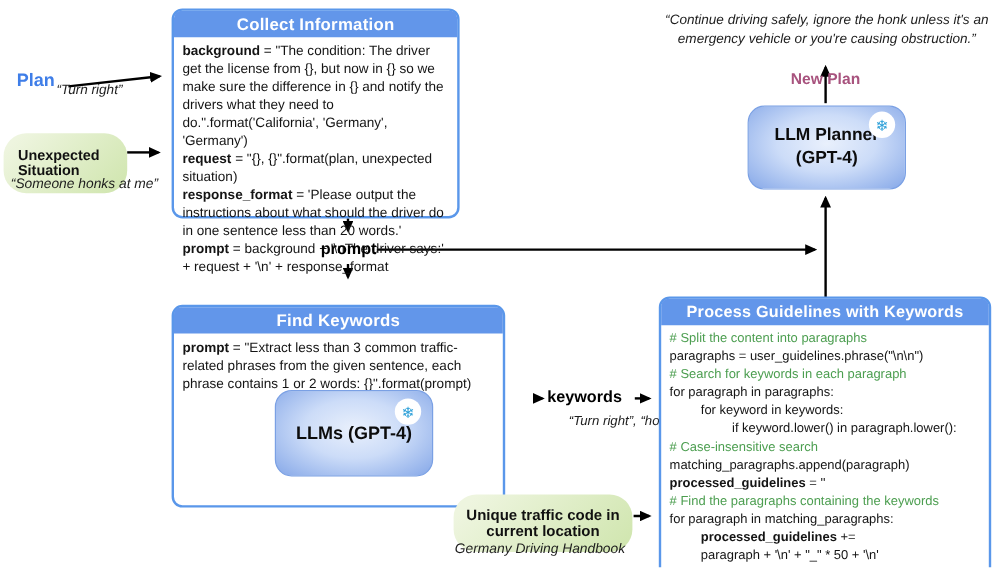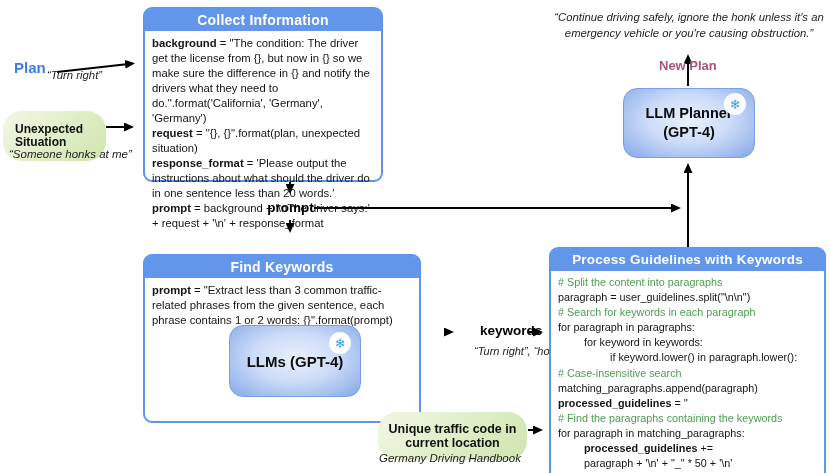--- a/index.html
+++ b/index.html
@@ -90,28 +90,28 @@
       </div>
   </div>
 
   <div class="llm-box" style="left:229px;top:325px;width:132px;height:72px;font-size:15px;">
     <span>LLMs (GPT-4)</span>
     <span class="badge" style="right:9px;top:6px;">
       <span>❄</span>
     </span>
   </div>
 
-  <div class="lbl bold-lbl" style="left:456px;top:323px;margin-left:24px;">keywords</div>
+  <div class="lbl bold-lbl" style="left:456px;top:323px;">keywords</div>
   <div class="lbl quote" style="left:448px;top:345px;font-size:11px;margin-left:26px;">“Turn right”, “honk”</div>
 
   <div class="panel process" style="left:549px;top:247px;width:277px;height:254px;">
     <div class="panel-header" style="font-size:13.5px;">Process Guidelines with Keywords</div>
     <div class="panel-body" style="padding:4px 6px 2px 7px;">
         <div class="cline comment"><span># Split the content into paragraphs</span></div>
-        <div class="cline"><span>paragraph = user_guidelines.split("\n\n")</span></div>
+        <div class="cline"><span>paragraphs = user_guidelines.phrase("\n\n")</span></div>
         <div class="cline comment"><span># Search for keywords in each paragraph</span></div>
         <div class="cline"><span>for paragraph in paragraphs:</span></div>
         <div class="cline" style="padding-left: 26px;"><span>for keyword in keywords:</span></div>
         <div class="cline" style="padding-left: 52px;"><span>if keyword.lower() in paragraph.lower():</span></div>
         <div class="cline comment"><span># Case-insensitive search</span></div>
         <div class="cline"><span>matching_paragraphs.append(paragraph)</span></div>
         <div class="cline"><span class="b">processed_guidelines</span><span> = ''</span></div>
         <div class="cline comment"><span># Find the paragraphs containing the keywords</span></div>
         <div class="cline"><span>for paragraph in matching_paragraphs:</span></div>
         <div class="cline" style="padding-left: 26px;"><span class="b">processed_guidelines</span><span> += </span></div>

